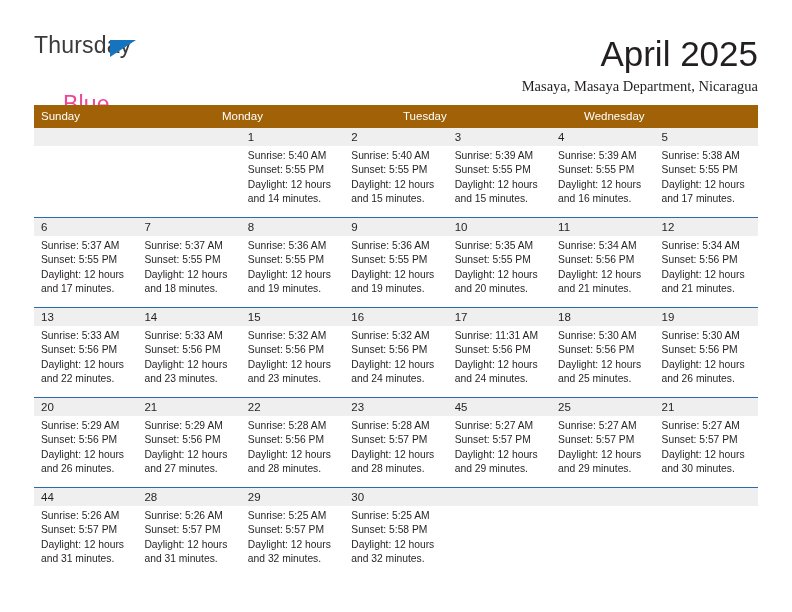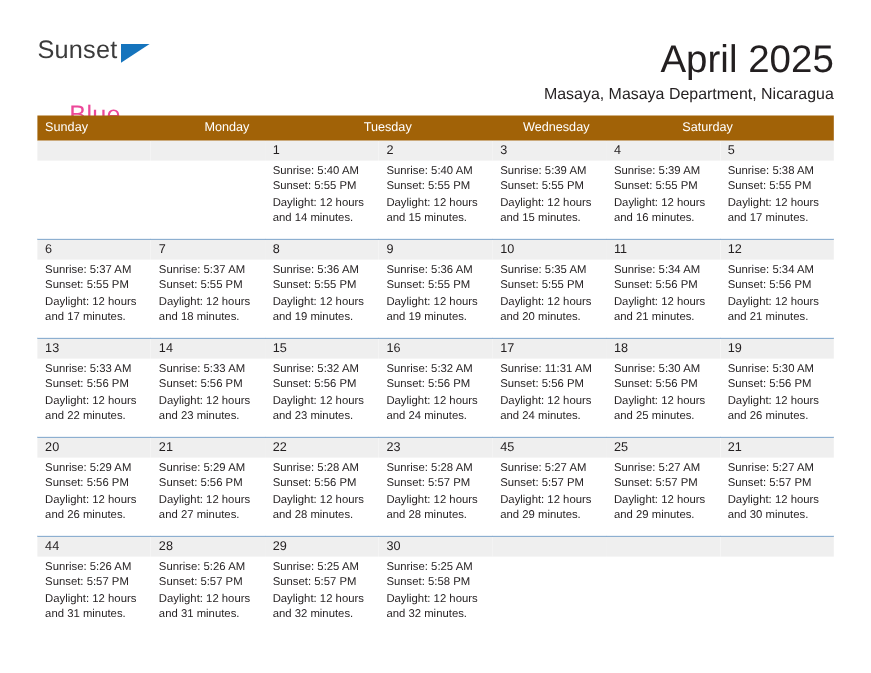--- a/index.html
+++ b/index.html
@@ -73,20 +73,21 @@
     white-space: nowrap;
   }
   .subtitle {
     position: absolute;
     right: 34px;
     top: 78px;
     font-size: 14.5px;
     color: #231f20;
     text-align: left;
     white-space: nowrap;
+    font-family: Liberation Serif, serif;
   }
 
   
   .calendar {
     position: absolute;
     left: 34px;
     top: 105px;
     width: 724px;
   }
   .weekday-row {
@@ -143,37 +144,36 @@
   }
 </style>
 </head>
 <body>
 
 <div class="page">
 
   <div class="header">
 
     <div class="logo">
-      <span class="logo-general">Sunset</span>
+      <span class="logo-general">Thursday</span>
       <span class="logo-tri"></span>
       <span class="logo-blue">Blue</span>
     </div>
 
     <div class="title">April 2025</div>
     <div class="subtitle">Masaya, Masaya Department, Nicaragua</div>
   </div>
 
   <div class="calendar">
 
     <div class="weekday-row">
       <div class="weekday">Sunday</div>
       <div class="weekday">Monday</div>
       <div class="weekday">Tuesday</div>
       <div class="weekday">Wednesday</div>
-      <div class="weekday">Saturday</div>
     </div>
 
     <div class="week-row first">
       <div class="day-cell empty">
         <div class="day-num"></div>
         <div class="day-body">
           <div></div>
           <div></div>
           <div></div>
           <div></div>

